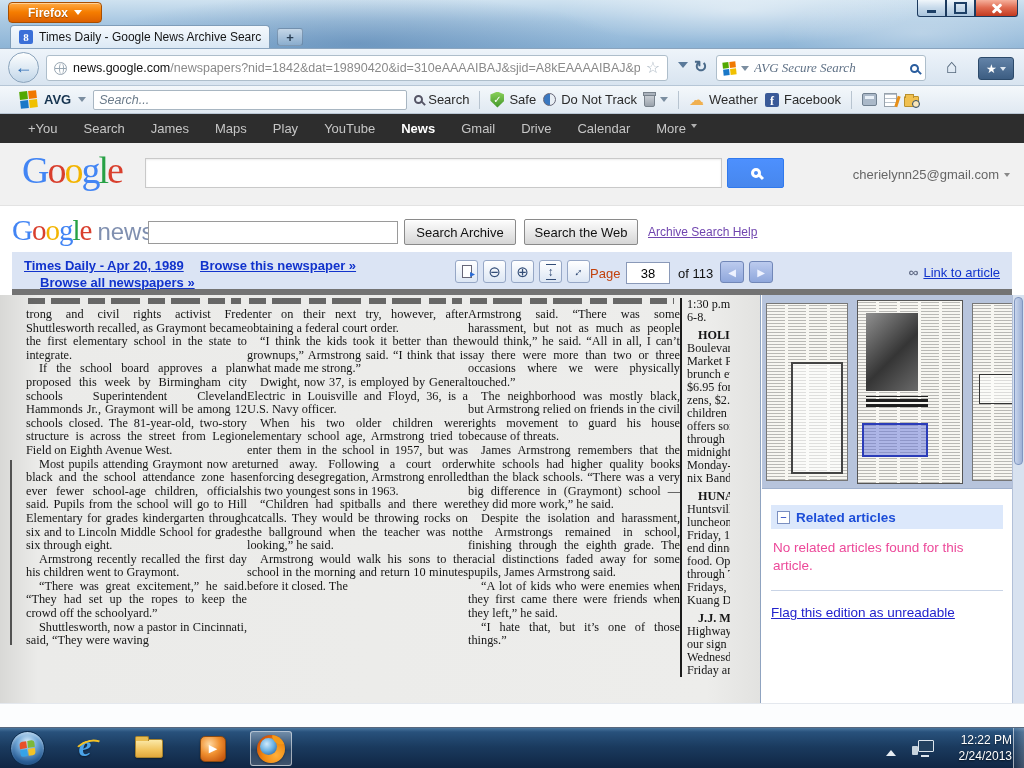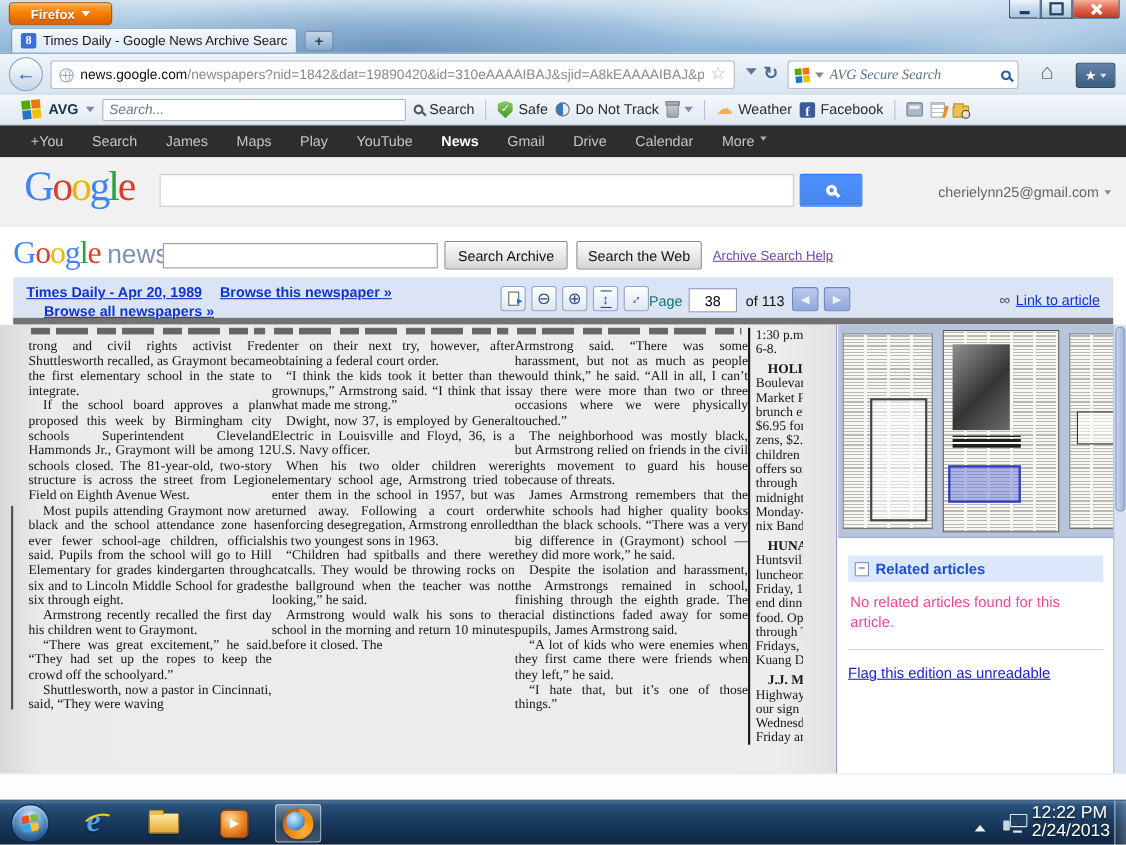--- a/index.html
+++ b/index.html
@@ -75,21 +75,21 @@
     background:linear-gradient(#f4f8fb,#e0e9f2);border-bottom:1px solid #b9c6d4;
     display:flex;align-items:center;padding:0 20px;gap:7px;font-size:13px;color:#2b2b2b}
   .avgp{display:grid;grid-template:8px 8px / 8px 8px;gap:1px;transform:rotate(-6deg);flex:0 0 auto}
   .avgp i{display:block}
   .avgp i:nth-child(1){background:#52a800}
   .avgp i:nth-child(2){background:#f07800}
   .avgp i:nth-child(3){background:#1a78c8}
   .avgp i:nth-child(4){background:#f0c000}
   .avgp.sm{grid-template:6px 6px / 6px 6px}
   .avg-word{font-weight:bold;color:#15334f}
-  .avgbar input{width:276px;height:20px;border:1px solid #a8b6c2;border-radius:2px;padding:0 5px;font-size:12.5px;
+  .avgbar input{width:314px;height:20px;border:1px solid #a8b6c2;border-radius:2px;padding:0 5px;font-size:12.5px;
     font-family:"Liberation Sans",sans-serif}
   .avgbar input::placeholder{font-style:italic;color:#6b7b8a}
   .sep{width:1px;height:18px;background:#b8c4d0;margin:0 3px}
   .tbgrp{display:flex;align-items:center;gap:5px}
   .mag.gray{border-color:#556}
   .mag.gray::after{background:#556}
   .shield{width:14px;height:16px;background:linear-gradient(#8ad05a,#3f9428);
     clip-path:polygon(50% 0,100% 18%,100% 58%,50% 100%,0 58%,0 18%);
     display:flex;align-items:center;justify-content:center;color:#fff;font-size:10px;line-height:1}
   .dnt-ic{width:13px;height:13px;border-radius:50%;border:1px solid #667;background:linear-gradient(90deg,#3a78c0 50%,#e8eef4 50%)}
@@ -145,21 +145,21 @@
   #edition{left:12px;top:6px}
   #browse-this{left:188px;top:6px}
   #browse-all{left:28px;top:23px}
   .vicons{position:absolute;left:443px;top:8px;display:flex;gap:5px}
   .vicon{width:23px;height:23px;border:1px solid #96a7c6;border-radius:3px;background:linear-gradient(#fff,#dce6f4);
     display:flex;align-items:center;justify-content:center;color:#334d77;font-size:15px;position:relative;line-height:1}
   .vicon .docsq{width:10px;height:13px;background:#fff;border:1px solid #667}
   .vicon .docarrow{position:absolute;right:2px;bottom:3px;color:#2a6ad4;font-size:10px}
   .fh-in{border-top:1px solid #334d77;border-bottom:1px solid #334d77;padding:0 2px;font-size:12px;line-height:14px}
   .fs-in{transform:rotate(45deg);font-size:12px}
-  .page-label{position:absolute;left:578px;top:14px;font-size:13px;color:#0f766e}
+  .page-label{position:absolute;left:578px;top:14px;font-size:13px;color:#c2410c}
   .page-input{position:absolute;left:614px;top:10px;width:44px;height:22px;border:1px solid #8a99b8;text-align:center;font-size:13px}
   .page-total{position:absolute;left:666px;top:14px;font-size:13px;color:#111;white-space:nowrap}
   .pgbtn{position:absolute;top:9px;width:24px;height:22px;border:1px solid #7187b8;border-radius:3px;
     background:linear-gradient(#bccbee,#8fa7dc);color:#eef2ff;font-size:10px;display:flex;align-items:center;justify-content:center}
   #pg-prev{left:708px}
   #pg-next{left:737px}
   .link-article{position:absolute;right:12px;top:12px;font-size:13px;color:#1133cc;text-decoration:underline;white-space:nowrap}
   .chain{color:#66708a;margin-right:5px;font-weight:bold;font-size:14px;text-decoration:none;display:inline-block}
 
   
@@ -246,21 +246,21 @@
     box-shadow:0 1px 2px rgba(0,0,0,.4)}
   .ffx::before{content:"";position:absolute;left:3px;top:3px;width:17px;height:17px;border-radius:50%;
     background:radial-gradient(circle at 40% 35%, #cfeafc, #6fb4e4 45%, #2e6ca6 85%)}
   .ffx::after{content:"";position:absolute;right:-3px;top:-4px;width:16px;height:13px;border-radius:50%;
     background:#f59a18;transform:rotate(25deg)}
   .tray-arrow{position:absolute;left:886px;top:17px;width:0;height:0;border:5px solid transparent;border-bottom:6px solid #e8eef4}
   .net-icon{position:absolute;left:912px;top:12px;width:22px;height:17px}
   .net-icon .scr{position:absolute;right:0;top:0;width:16px;height:12px;border:1px solid #dde6ee;background:#23415f;border-radius:1px}
   .net-icon .base{position:absolute;right:5px;bottom:0;width:8px;height:2px;background:#dde6ee}
   .net-icon .plug{position:absolute;left:0;bottom:2px;width:6px;height:9px;background:#c8d4de;border-radius:1px}
-  .clock{position:absolute;left:938px;top:4px;width:74px;text-align:left;color:#fff;font-size:16px;line-height:16px;
+  .clock{position:absolute;left:938px;top:4px;width:74px;text-align:right;color:#fff;font-size:12px;line-height:16px;
     text-shadow:0 1px 2px rgba(0,0,0,.6)}
   .showdesk{position:absolute;right:0;top:0;width:11px;height:41px;border-left:1px solid rgba(255,255,255,.5);
     background:linear-gradient(90deg,rgba(255,255,255,.06),rgba(255,255,255,.22))}
 </style>
 </head>
 <body>
 
 <div id="screen">
 
   <div class="chrome-top">

